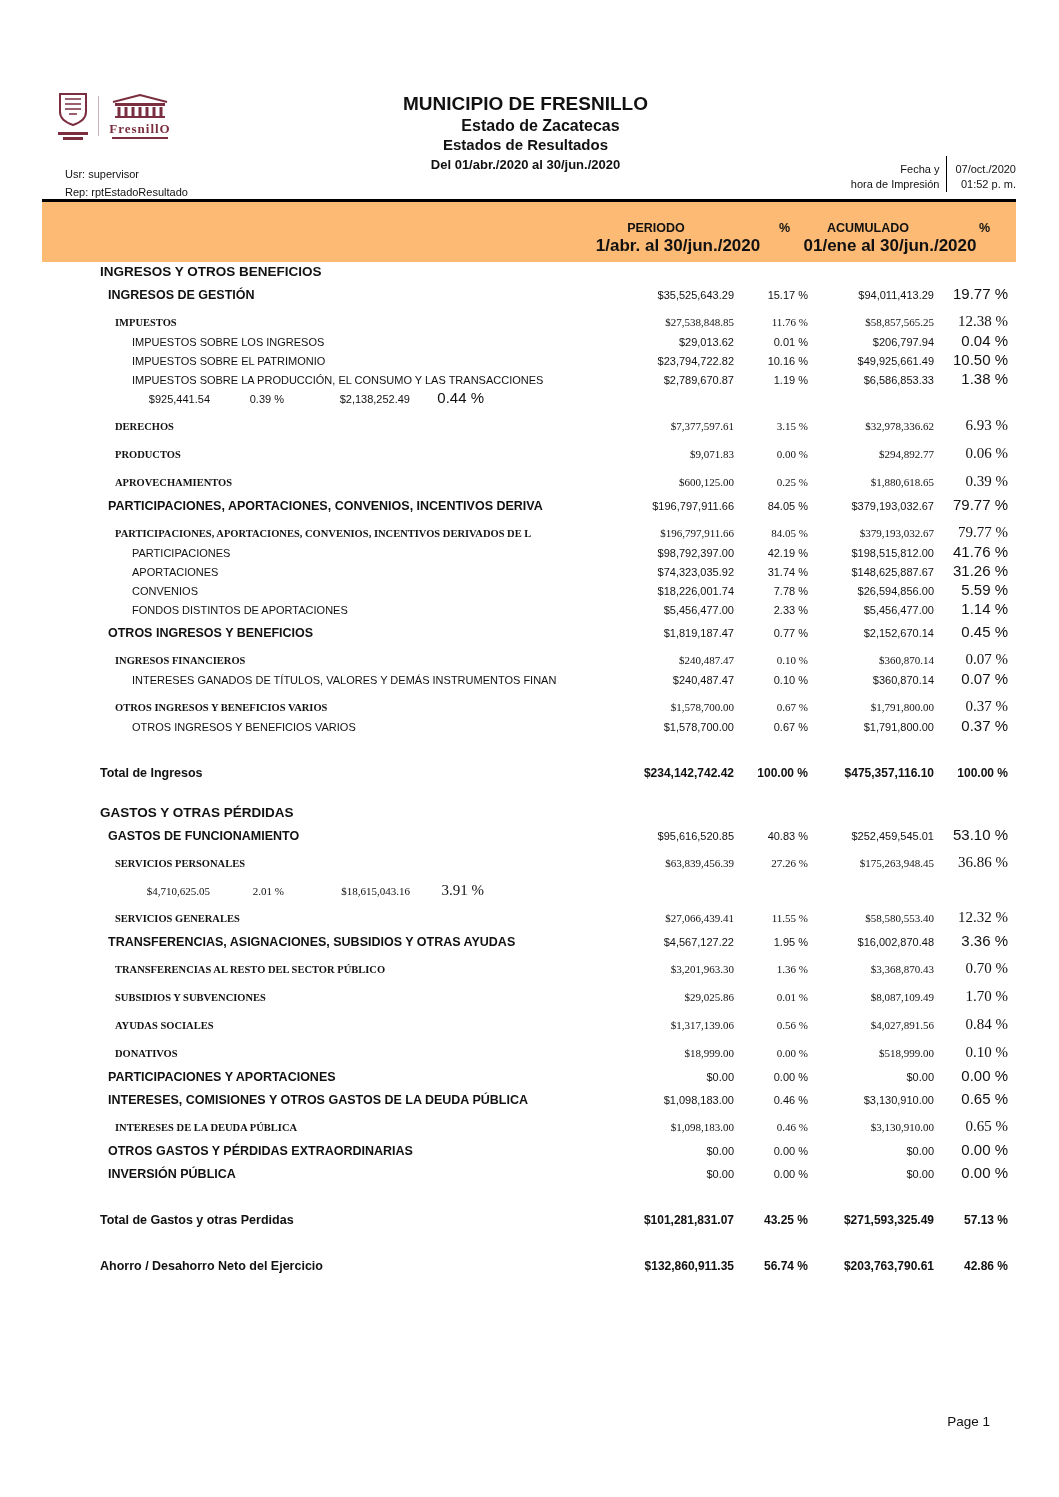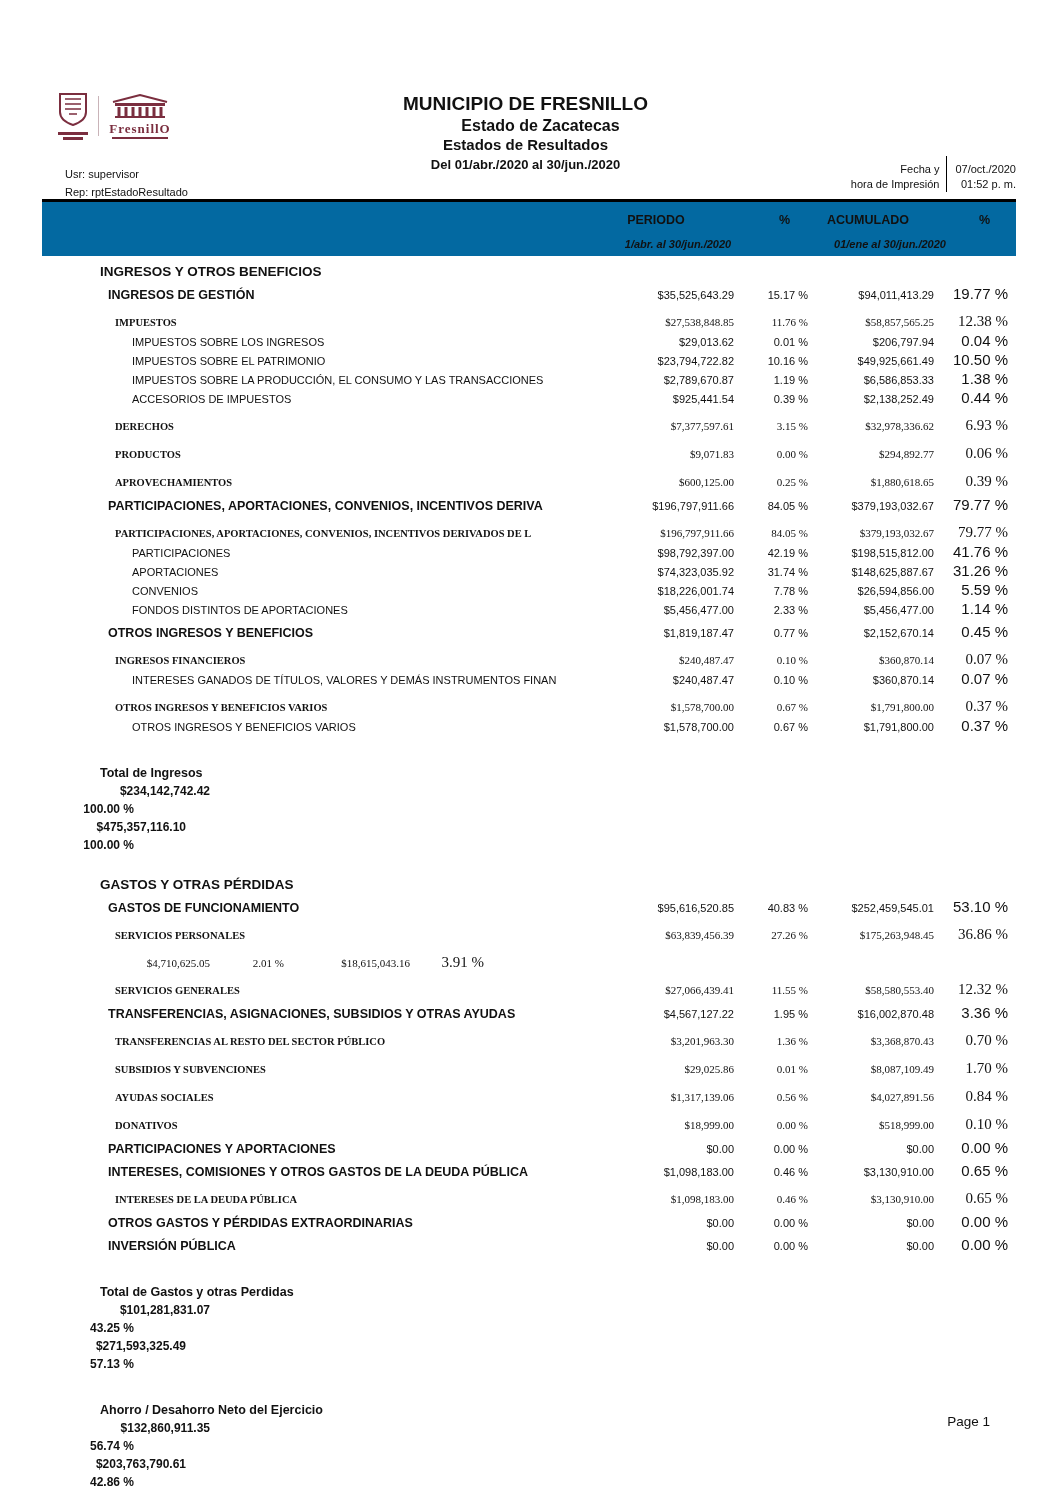--- a/index.html
+++ b/index.html
@@ -56,33 +56,33 @@
     display: flex; align-items: stretch; font-size: 11px;
   }
   .print-labels { text-align: right; padding-right: 7px; line-height: 15px; padding-top: 6px; }
   .print-values { border-left: 1px solid #000; padding-left: 8px; line-height: 15px; padding-top: 6px; text-align: right; min-width: 66px; }
 
   
   .col-header {
     position: absolute;
     left: 42px; top: 199px;
     width: 974px;
-    background: #0369a1;
+    background: #fdba74;
     border-top: 3px solid #000000;
     display: flex;
-    padding: 11px 26px 6px 0;
+    padding: 19px 26px 6px 0;
   }
   .col-header .spacer { flex: 1; }
   .group { display: flex; flex-direction: column; }
   .group-periodo { width: 224px; }
   .group-acumulado { width: 200px; }
   .g-line1 { display: flex; font-weight: bold; font-size: 12.5px; }
   .g-line1 .g-name { flex: 1; text-align: center; }
   .g-line1 .g-pct  { width: 44px; text-align: right; }
-  .g-line2 { text-align: center; font-weight: bold; font-size: 11px; margin-top: 11px; font-style: italic; }
+  .g-line2 { text-align: center; font-weight: bold; font-size: 17px; margin-top: 1px; }
 
   
   .report-body { position: absolute; left: 60px; top: 241px; width: 974px; }
   .row { display: flex; align-items: baseline; padding-right: 26px; line-height: 18px; }
   .row-label { flex: 1; }
   .cell-periodo        { width: 150px; text-align: right; font-size: 11px; }
   .cell-periodo-pct    { width: 74px;  text-align: right; font-size: 11px; }
   .cell-acumulado      { width: 126px; text-align: right; font-size: 11px; }
   .cell-acumulado-pct  { width: 74px;  text-align: right; font-size: 15px; }
 
@@ -91,21 +91,21 @@
 
   .row.l1 { margin-top: 4px; }
   .row.l1 .row-label { font-weight: bold; font-size: 12.5px; padding-left: 48px; }
 
   .row.l2 { margin-top: 8px; font-family: Liberation Serif, serif; }
   .row.l2 .row-label { font-weight: bold; font-size: 10.5px; padding-left: 55px; }
 
   .row.l3 { margin-top: 0; }
   .row.l3 .row-label { font-size: 11px; padding-left: 72px; white-space: nowrap; overflow: hidden; }
 
-  .row.total { margin-top: 28px; flex-direction: column; }
+  .row.total { margin-top: 28px; }
   .row.total .row-label { font-weight: bold; font-size: 12.5px; padding-left: 40px; }
   .row.total .cell-periodo, .row.total .cell-periodo-pct,
   .row.total .cell-acumulado, .row.total .cell-acumulado-pct { font-weight: bold; font-size: 12px; }
 
   .page-footer { position: absolute; right: 69px; top: 1414px; font-size: 13.5px; }
 </style>
 </head>
 <body>
 
 <div class="page">
@@ -216,21 +216,20 @@
         <span class="cell-acumulado-pct">10.50 %</span>
       </div>
       <div class="row l3">
         <span class="row-label">IMPUESTOS SOBRE LA PRODUCCIÓN, EL CONSUMO Y LAS TRANSACCIONES</span>
         <span class="cell-periodo">$2,789,670.87</span>
         <span class="cell-periodo-pct">1.19 %</span>
         <span class="cell-acumulado">$6,586,853.33</span>
         <span class="cell-acumulado-pct">1.38 %</span>
       </div>
       <div class="row l3">
-        <span class="row-label">ACCESORIOS DE IMPUESTOS</span>
         <span class="cell-periodo">$925,441.54</span>
         <span class="cell-periodo-pct">0.39 %</span>
         <span class="cell-acumulado">$2,138,252.49</span>
         <span class="cell-acumulado-pct">0.44 %</span>
       </div>
       <div class="row l2">
         <span class="row-label">DERECHOS</span>
         <span class="cell-periodo">$7,377,597.61</span>
         <span class="cell-periodo-pct">3.15 %</span>
         <span class="cell-acumulado">$32,978,336.62</span>

